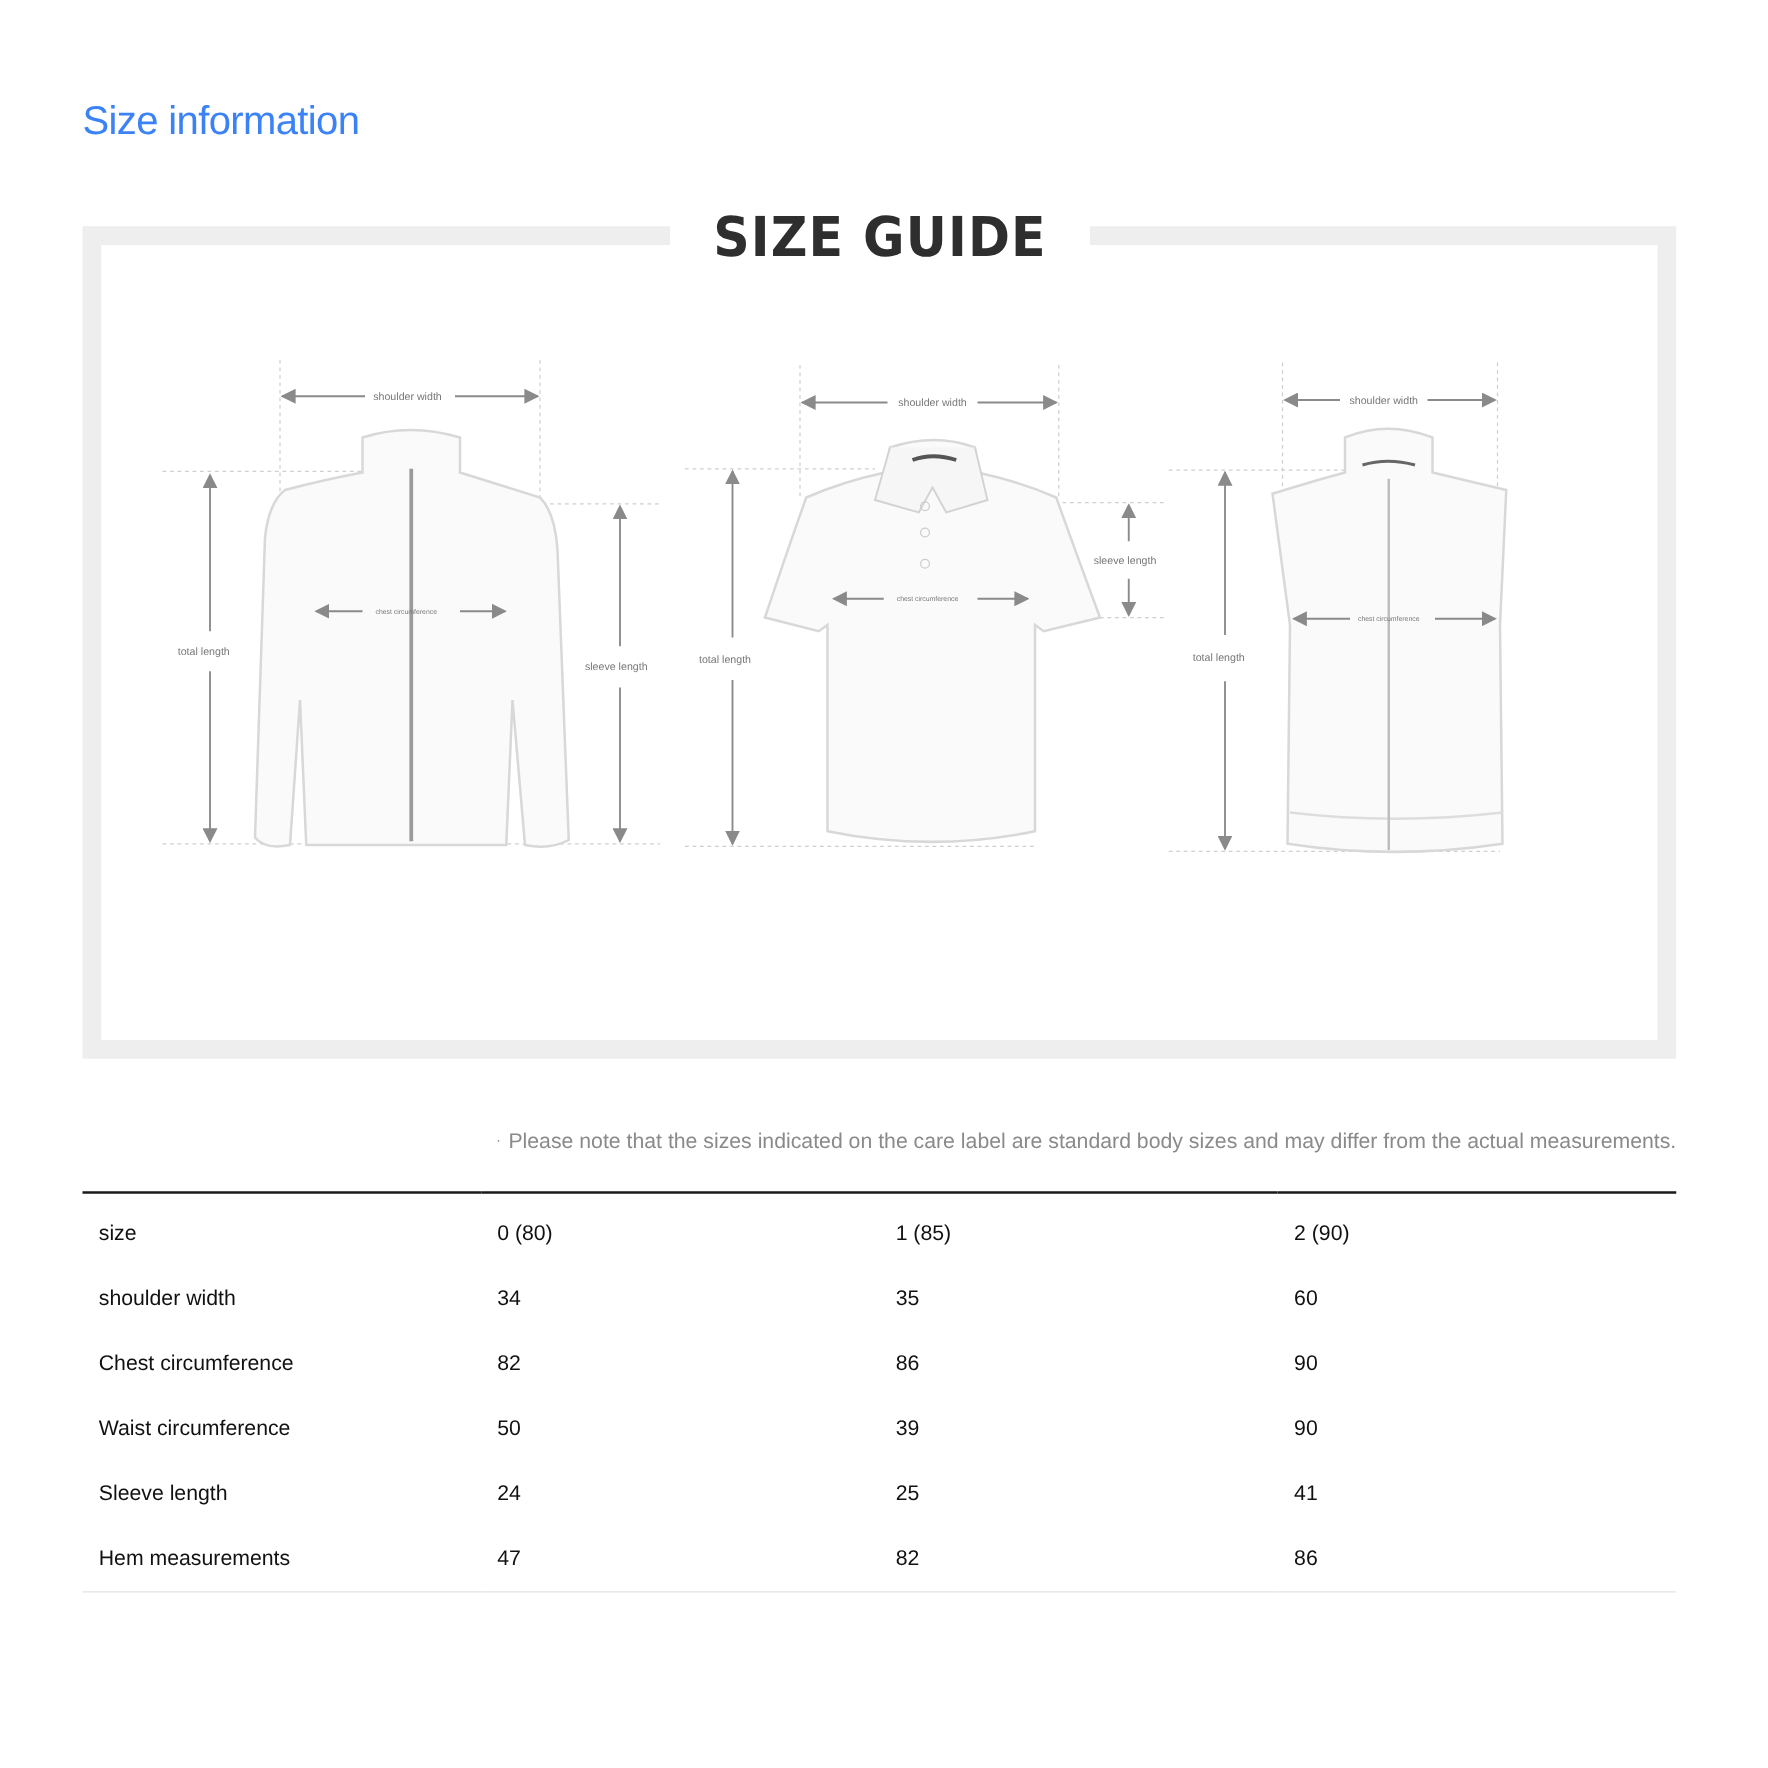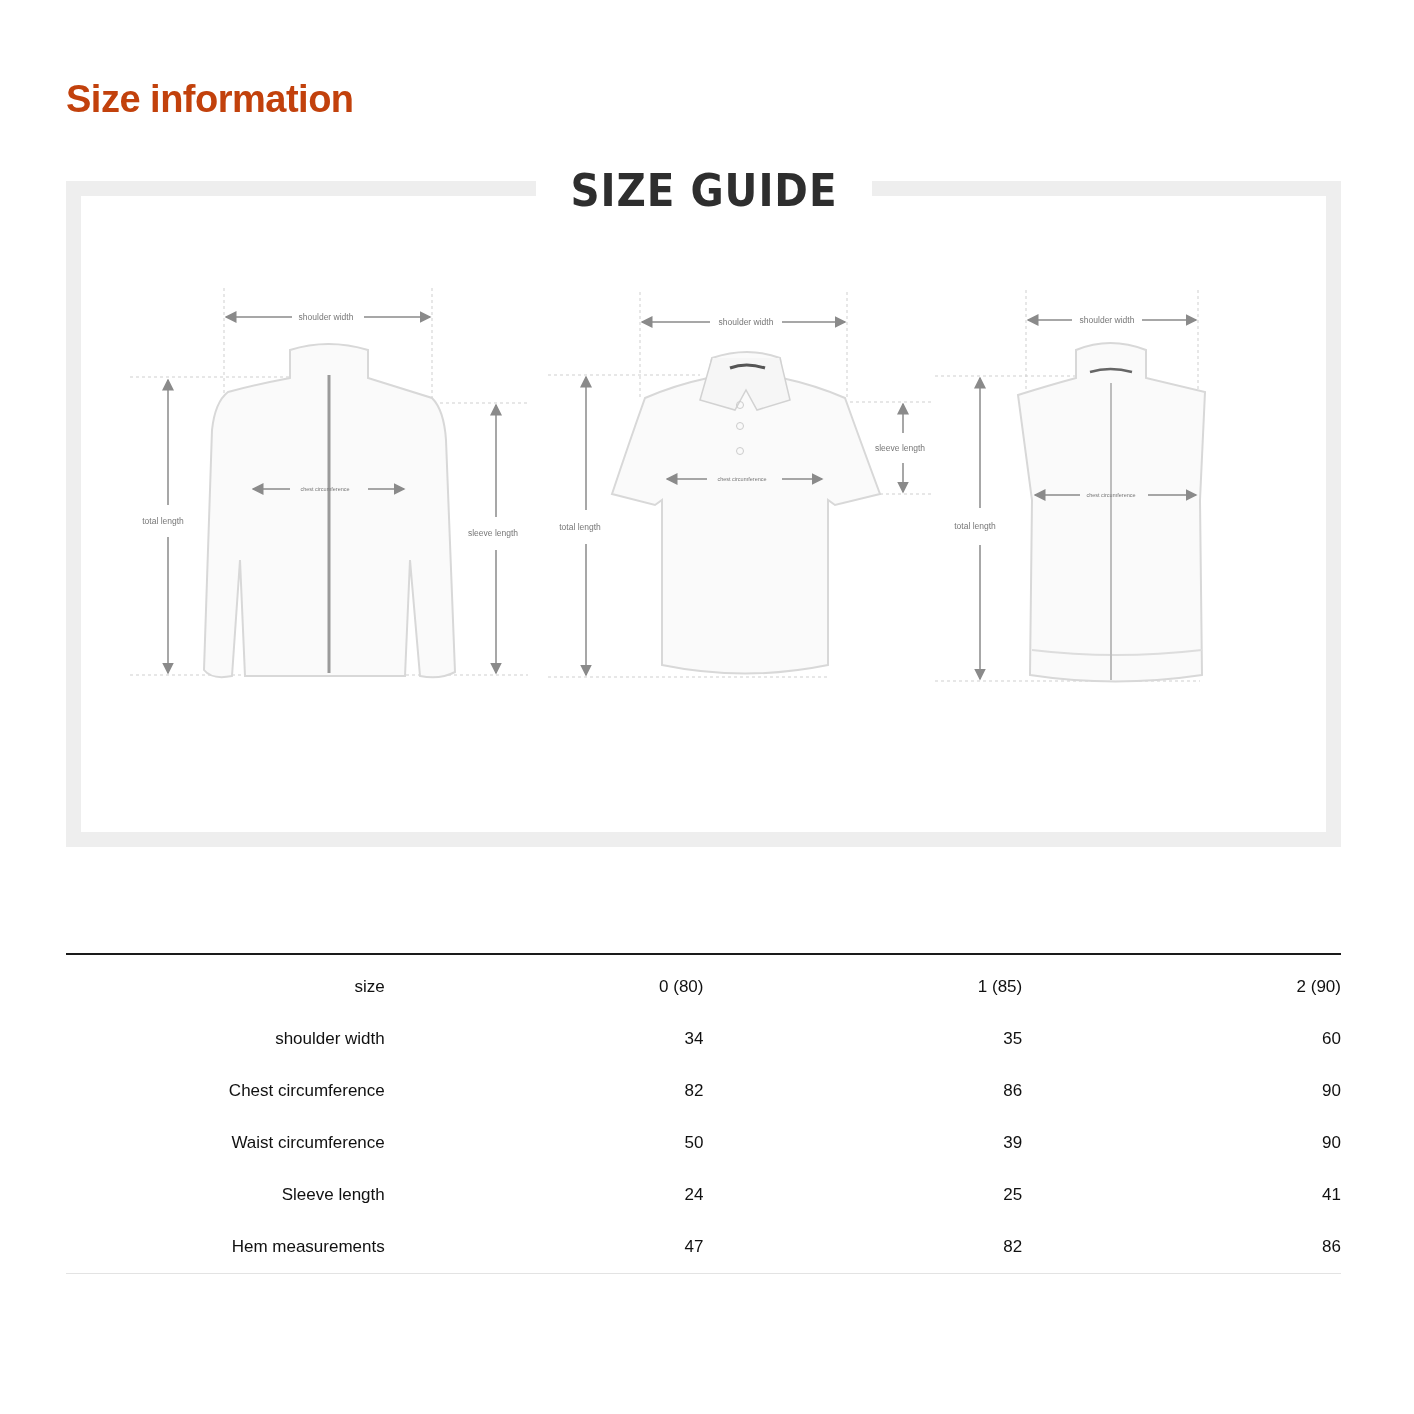--- a/index.html
+++ b/index.html
@@ -1,31 +1,31 @@
 <!DOCTYPE html>
 <html><head>
 <meta charset="utf-8">
 <style>
   html, body { margin: 0; padding: 0; background: #ffffff; }
   body { width: 1414px; height: 1414px; position: relative; font-family: "Liberation Sans", sans-serif; color: #111; overflow: hidden; }
-  .page-title { position: absolute; left: 66px; top: 78px; margin: 0; font-size: 38px; font-weight: 700; letter-spacing: -0.5px; color: #c2410c; }
+  .page-title { position: absolute; left: 66px; top: 78px; margin: 0; font-size: 32px; font-weight: 400; letter-spacing: -0.5px; color: #3b82f6; }
 
   .guide-frame { position: absolute; left: 66px; top: 181px; width: 1275px; height: 666px; box-sizing: border-box; border: 15px solid #eeeeee; background: #fff; }
   .guide-title-bg { position: absolute; left: 536px; top: 164px; width: 336px; height: 54px; background: #fff; }
   .guide-title { position: absolute; left: 536px; top: 164px; width: 336px; text-align: center; font-size: 44px; font-weight: 700; color: #2e2e2e; letter-spacing: 1px; line-height: 54px; font-family: "DejaVu Sans", sans-serif; transform: scaleX(0.92); }
 
   .diagram { position: absolute; left: 0; top: 0; width: 1414px; height: 1414px; pointer-events: none; }
   .diagram text { font-family: "Liberation Sans", sans-serif; fill: #777; }
 
   .notes { position: absolute; right: 73px; top: 900px; text-align: right; font-size: 17px; color: #8a8a8a; line-height: 24px; }
   .notes .note { white-space: nowrap; }
   .notes .bullet { margin-right: 6px; font-size: 12px; vertical-align: 2px; }
 
   .size-table { position: absolute; left: 66px; top: 953px; width: 1275px; border-collapse: collapse; border-top: 2px solid #1a1a1a; border-bottom: 1px solid #e3e3e3; font-size: 17px; color: #111; }
-  .size-table td { height: 52px; padding: 0 0 0 13px; vertical-align: middle; width: 25%; text-align: right; }
+  .size-table td { height: 52px; padding: 0 0 0 13px; vertical-align: middle; width: 25%; }
   .size-table tr:first-child td { padding-top: 6px; height: 52px; }
 </style>
 </head>
 <body>
 
 <h1 class="page-title">Size information</h1>
 
 <div class="guide-frame"></div>
 <div class="guide-title-bg"></div>
 <div class="guide-title">SIZE GUIDE</div>
@@ -113,20 +113,21 @@
       <line x1="1035" y1="495" x2="1080" y2="495" marker-start="url(#arr)"></line>
       <line x1="1148" y1="495" x2="1196" y2="495" marker-end="url(#arr)"></line>
     </g>
     <text x="1107" y="323" font-size="8.5" text-anchor="middle">shoulder width</text>
     <text x="975" y="529" font-size="8.5" text-anchor="middle">total length</text>
     <text x="1111" y="497" font-size="5.5" text-anchor="middle">chest circumference</text>
   </g>
 </svg>
 
 <div class="notes">
+  <div class="note"><span class="bullet">·</span><span>Please note that the sizes indicated on the care label are standard body sizes and may differ from the actual measurements.</span></div>
 </div>
 
 <table class="size-table">
   <tbody>
     <tr>
       <td>size</td>
       <td>0 (80)</td>
       <td>1 (85)</td>
       <td>2 (90)</td>
     </tr>

